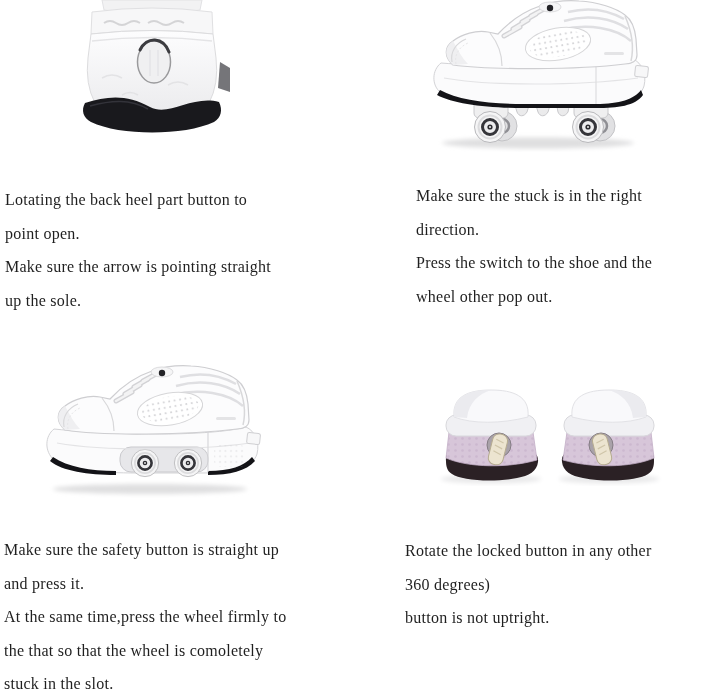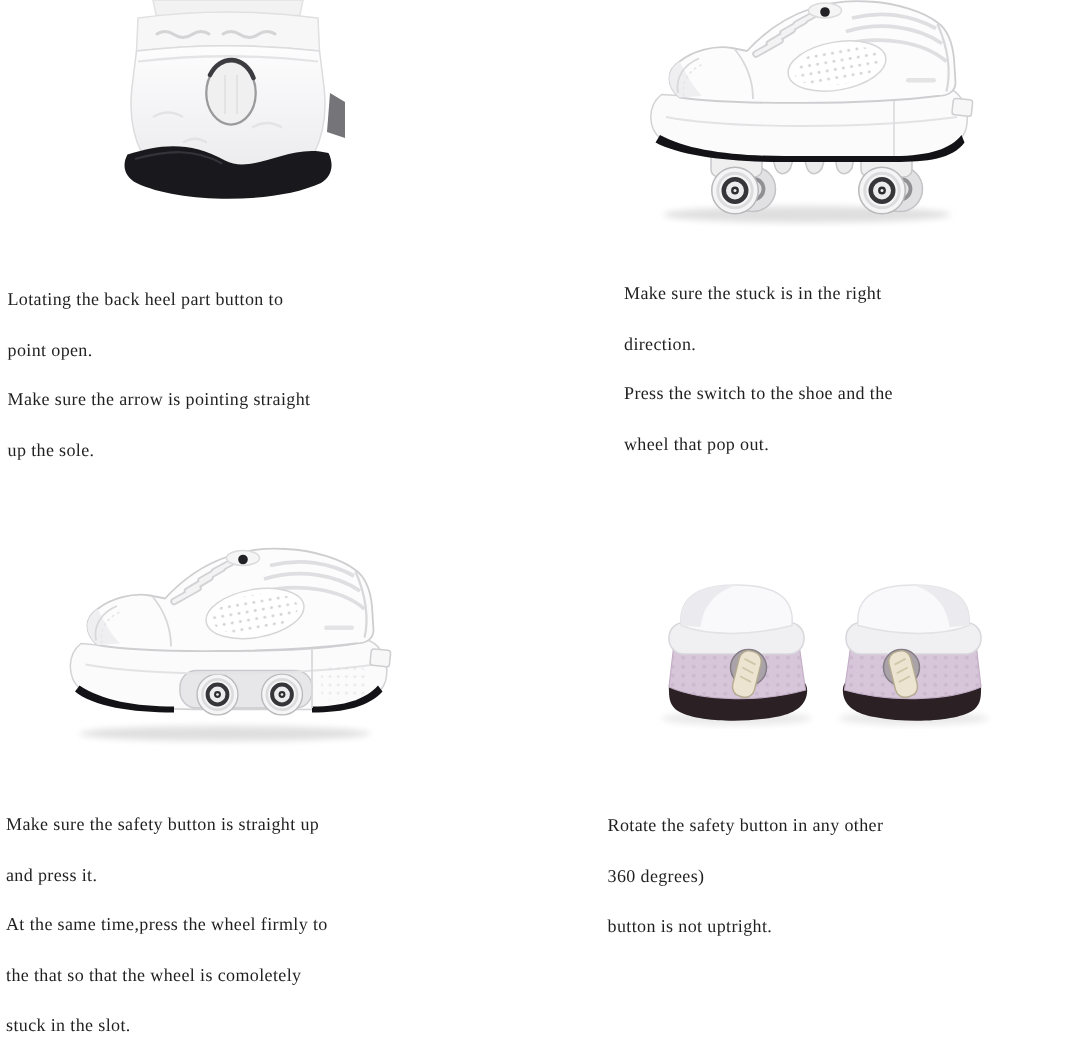--- a/index.html
+++ b/index.html
@@ -2,21 +2,21 @@
 <html><head>
 <meta charset="utf-8">
 <style>
   html,body{margin:0;padding:0;background:#ffffff;}
   .canvas{
     position:relative;width:719px;height:695px;background:#ffffff;
     font-family:"Liberation Serif","DejaVu Serif",serif;color:#1f1f1f;overflow:hidden;
   }
   .fig{position:absolute;margin:0;padding:0;}
   .fig svg{display:block;width:100%;height:100%;}
-  .txt{position:absolute;font-size:12px;line-height:33.5px;letter-spacing:0.25px;white-space:nowrap;}
+  .txt{position:absolute;font-size:16px;line-height:33.5px;letter-spacing:0.25px;white-space:nowrap;}
   #txt-tl{left:5px;top:183px;}
   #txt-tr{left:416px;top:179px;}
   #txt-bl{left:4px;top:533px;}
   #txt-br{left:405px;top:534px;}
   #fig-heel{left:72px;top:0;width:160px;height:138px;}
   #fig-skate{left:428px;top:0;width:228px;height:152px;}
   #fig-retract{left:42px;top:360px;width:224px;height:138px;}
   #fig-heels{left:437px;top:388px;width:226px;height:98px;}
 </style>
 </head>
@@ -195,30 +195,30 @@
     <div class="line">Lotating the back heel part button to</div>
     <div class="line">point open.</div>
     <div class="line">Make sure the arrow is pointing straight</div>
     <div class="line">up the sole.</div>
   </div>
 
   <div class="txt" id="txt-tr">
     <div class="line">Make sure the stuck is in the right</div>
     <div class="line">direction.</div>
     <div class="line">Press the switch to the shoe and the</div>
-    <div class="line">wheel that pop out.</div>
+    <div class="line">wheel other pop out.</div>
   </div>
 
   <div class="txt" id="txt-bl">
     <div class="line">Make sure the safety button is straight up</div>
     <div class="line">and press it.</div>
     <div class="line">At the same time,press the wheel firmly to</div>
     <div class="line">the that so that the wheel is comoletely</div>
     <div class="line">stuck in the slot.</div>
   </div>
 
   <div class="txt" id="txt-br">
-    <div class="line">Rotate the safety button in any other</div>
+    <div class="line">Rotate the locked button in any other</div>
     <div class="line">360 degrees)</div>
     <div class="line">button is not uptright.</div>
   </div>
 
 </div>
 
 </body></html>

